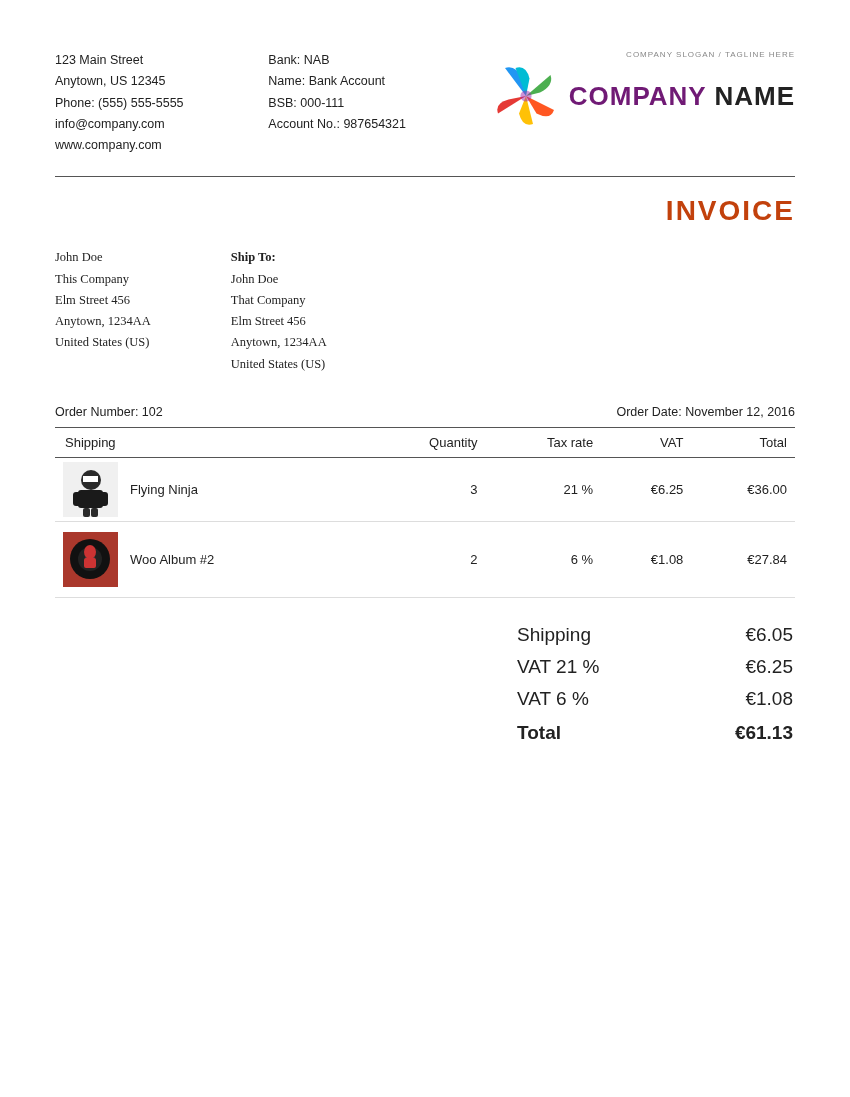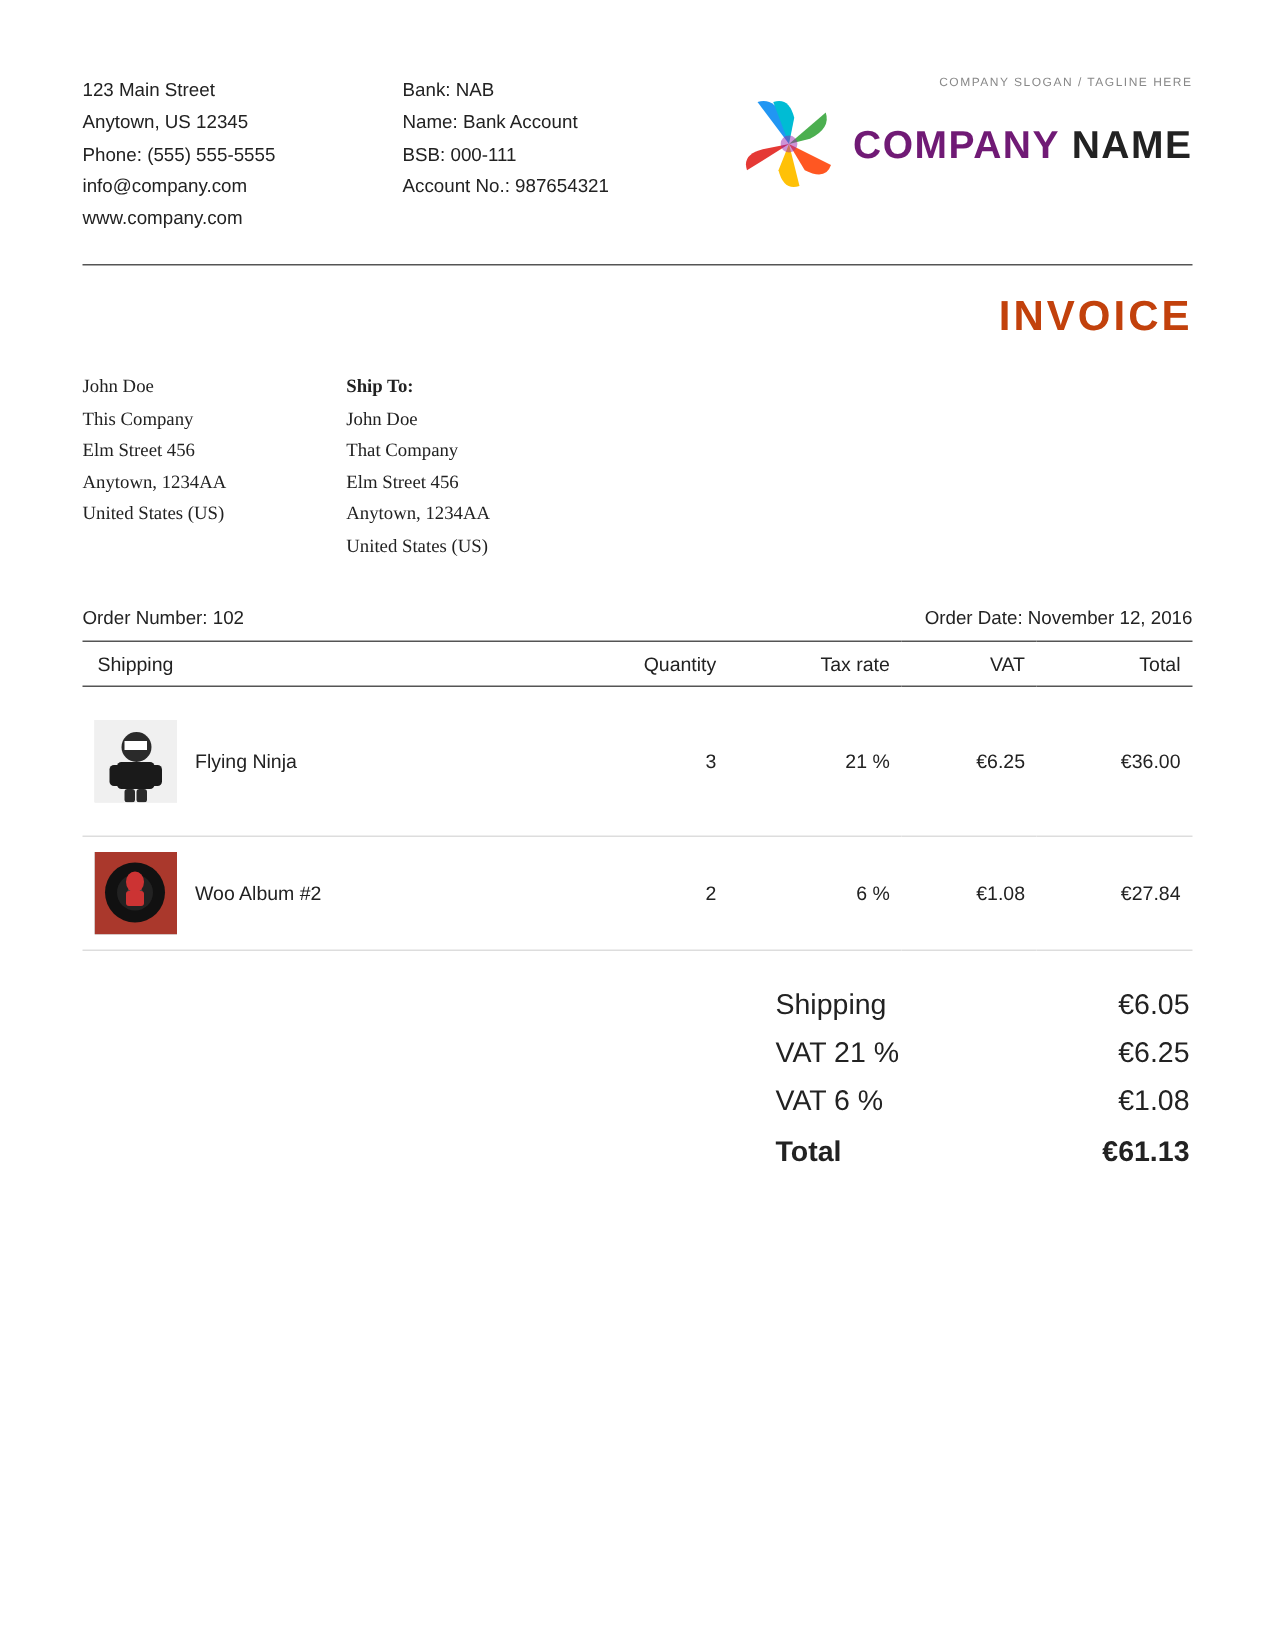--- a/index.html
+++ b/index.html
@@ -241,21 +241,21 @@
     <tr>
       <th class="product-col">Shipping</th>
       <th>Quantity</th>
       <th>Tax rate</th>
       <th>VAT</th>
       <th>Total</th>
     </tr>
   </thead>
   <tbody id="table-body">
   <tr class="item-row">
-      <td style="text-align:left; padding:22px 8px;">
+      <td style="text-align:left; padding:4px 8px;">
         <div class="product-name-cell">
           <div class="ninja-img" style="
         width:55px;height:55px;background:#e8e8e8;display:flex;align-items:center;justify-content:center;overflow:hidden;flex-shrink:0;">
         <svg width="55" height="55" viewBox="0 0 55 55" xmlns="http://www.w3.org/2000/svg">
           <rect width="55" height="55" fill="#f0f0f0"></rect>
 
           <rect x="18" y="8" width="20" height="20" rx="10" fill="#2a2a2a"></rect>
           <rect x="20" y="14" width="15" height="6" fill="#fff"></rect>
           <rect x="15" y="28" width="25" height="18" rx="3" fill="#1a1a1a"></rect>
           <rect x="10" y="30" width="8" height="14" rx="3" fill="#1a1a1a"></rect>

